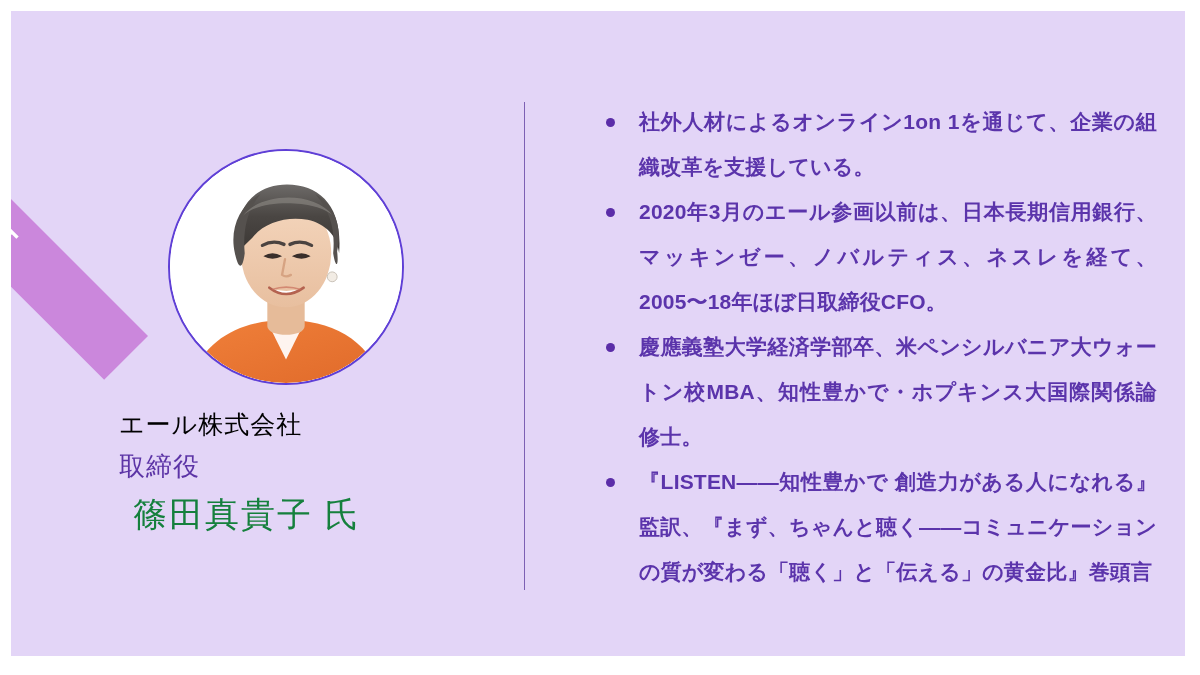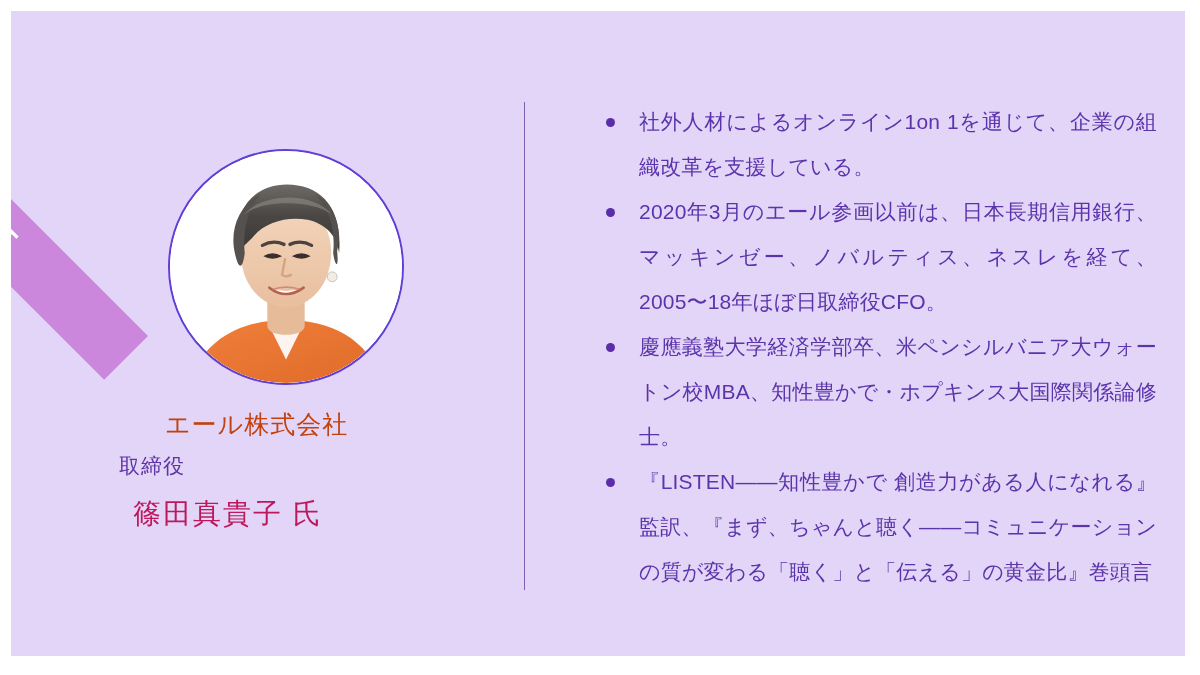--- a/index.html
+++ b/index.html
@@ -88,37 +88,36 @@
   .identity {
     position: absolute;
     left: 0;
     top: 272px;
     width: 490px;
     text-align: left;
     padding-left: 96px;
     box-sizing: border-box;
   }
   .org-name {
-    color: #c2410c;
+    color: #000000;
     font-size: 25px;
     line-height: 42px;
     letter-spacing: 1px;
     white-space: nowrap;
-    margin-left: 46px;
   }
   .org-role {
     color: #5c34a6;
-    font-size: 21px;
+    font-size: 26px;
     line-height: 42px;
     letter-spacing: 1px;
     white-space: nowrap;
   }
   .person-name {
-    color: #be185d;
-    font-size: 28px;
+    color: #15803d;
+    font-size: 34px;
     line-height: 54px;
     letter-spacing: 2px;
     white-space: nowrap;
     padding-left: 14px;
   }
 
   
   .divider {
     position: absolute;
     left: 513px;
@@ -142,20 +141,21 @@
   .bio-item {
     position: relative;
     padding-left: 42px;
     margin: 0 0 0 0;
     color: #5b34ab;
     font-size: 21px;
     line-height: 45px;
     letter-spacing: 0.2px;
     text-align: justify;
     text-justify: inter-character;
+    font-weight: bold;
   }
   .bio-item::before {
     content: "";
     position: absolute;
     left: 9px;
     top: 19px;
     width: 9px;
     height: 9px;
     border-radius: 50%;
     background: #5b2da8;

